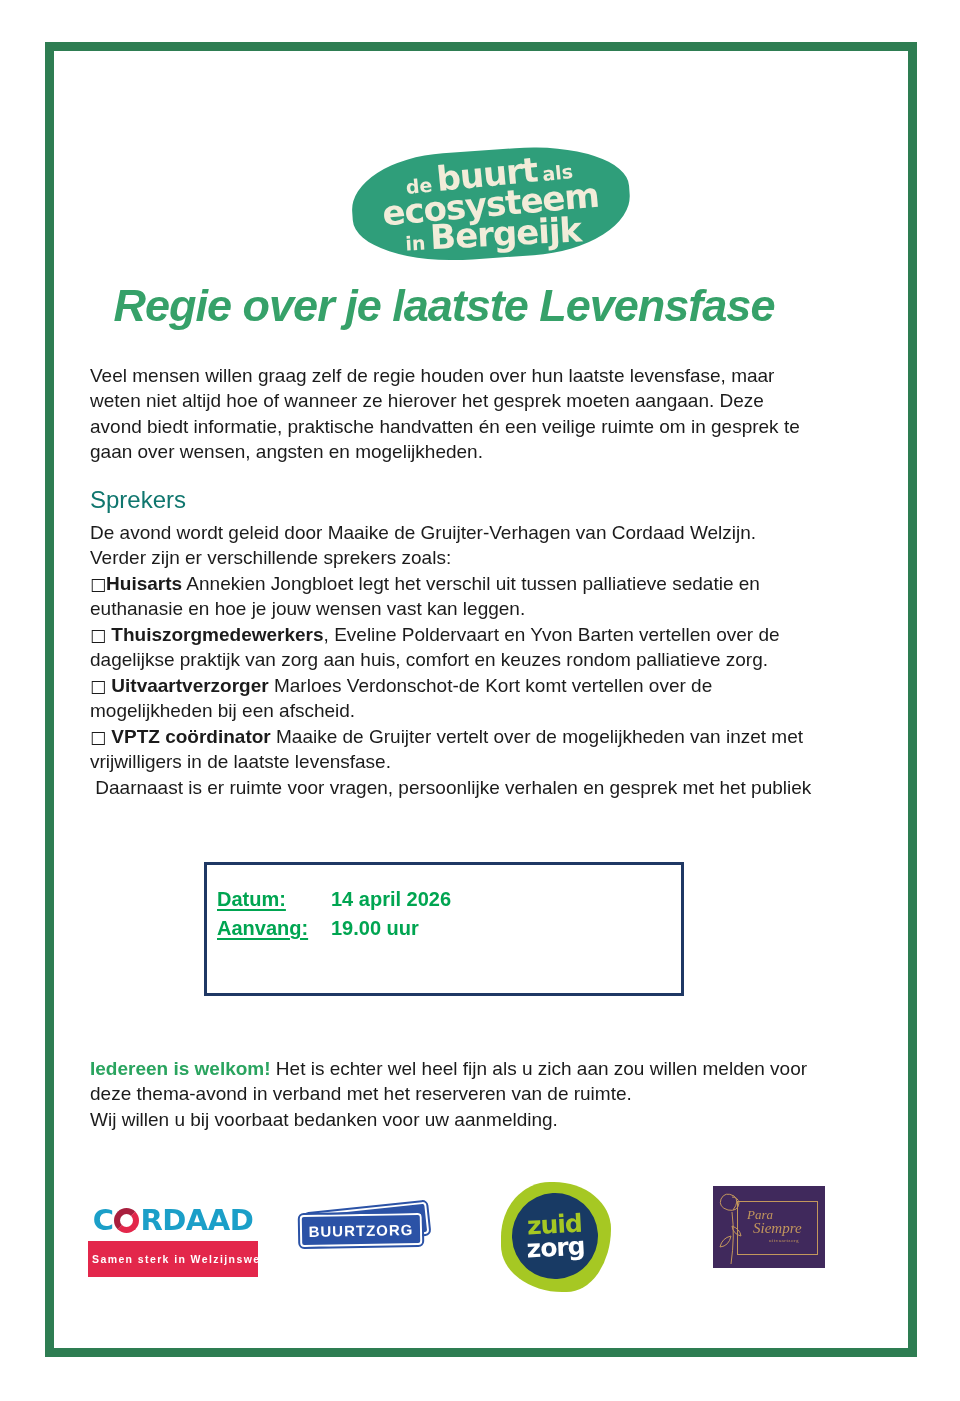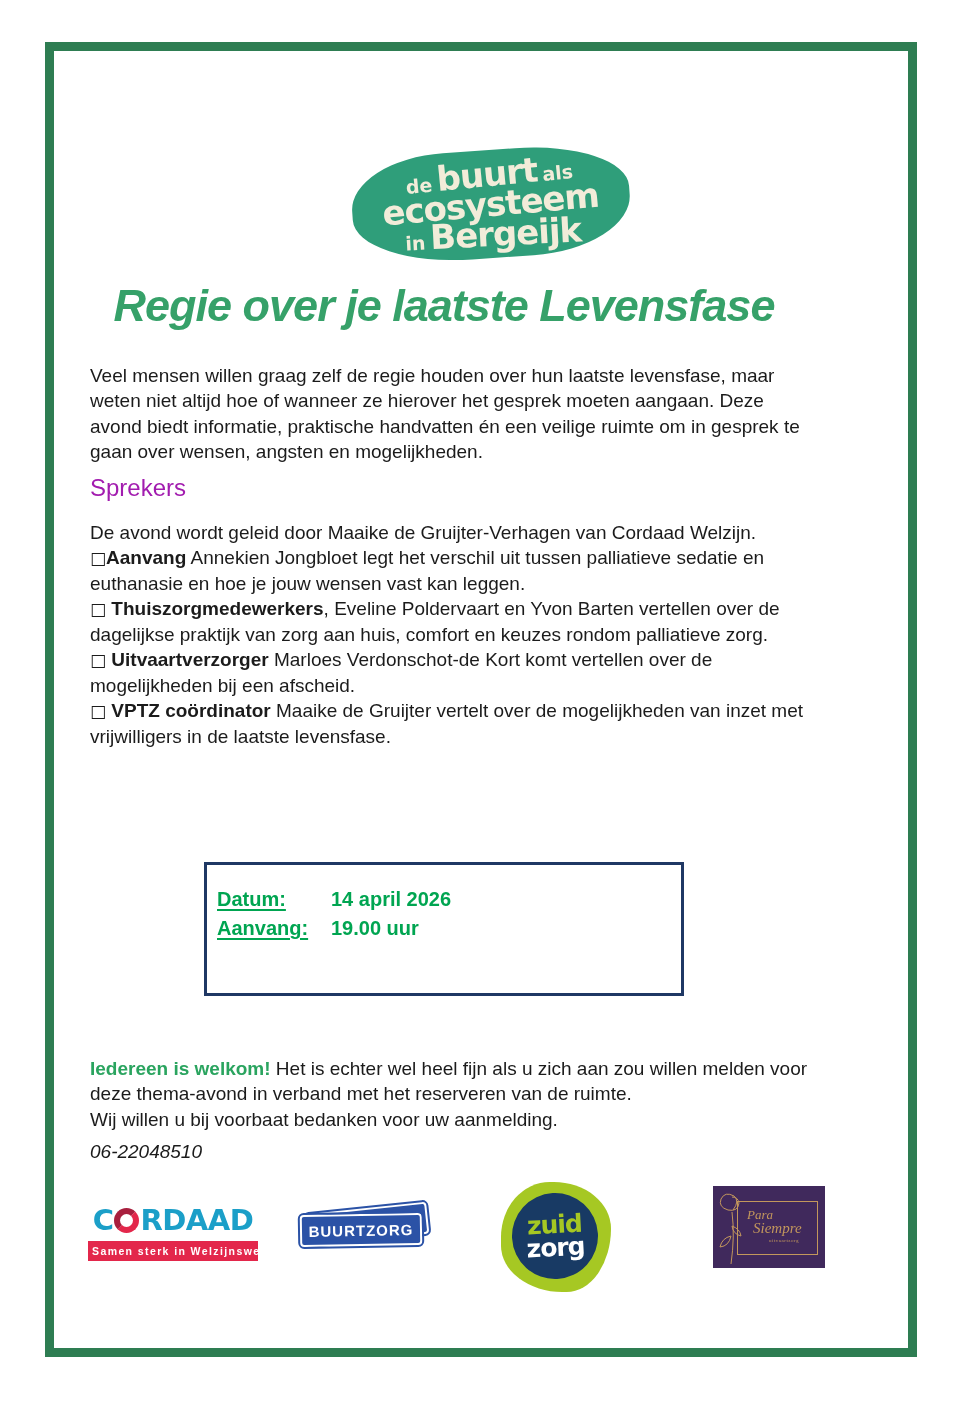--- a/index.html
+++ b/index.html
@@ -30,22 +30,22 @@
   .title{
     position:absolute;left:0;top:280px;width:888px;text-align:center;
     font-size:45px;font-weight:bold;font-style:italic;color:#36a169;
     letter-spacing:-1px;
   }
   .intro{
     position:absolute;left:90px;top:363px;width:724px;
     font-size:19px;line-height:1.33;
   }
   .sprekers-h{
-    position:absolute;left:90px;top:474px;
-    font-size:24px;color:#a21caf;font-weight:normal;
+    position:absolute;left:90px;top:486px;
+    font-size:24px;color:#0f766e;font-weight:normal;
   }
   .speakers{
     position:absolute;left:90px;top:520px;width:738px;
     font-size:19px;line-height:1.34;
   }
   .speakers b{font-weight:bold;}
   .bullet{font-family:"DejaVu Sans",sans-serif;font-size:17px;}
   .closing{white-space:pre-wrap;}
 
   .info-box{
@@ -73,21 +73,21 @@
   .cordaad-word{
     color:#1b9fc8;font-weight:800;font-size:29px;letter-spacing:-0.5px;
     font-family:"DejaVu Sans",sans-serif;display:flex;align-items:center;justify-content:center;
   }
   .cordaad-o{
     display:inline-block;width:13px;height:13px;border:6px solid #e3274b;
     border-top-color:#a81f3e;border-left-color:#a81f3e;border-radius:50%;margin:0 1px;
   }
   .cordaad-ribbon{
     margin-top:4px;background:#e3274b;color:#fff;font-weight:bold;
-    font-size:10.5px;letter-spacing:1.4px;padding:4px 4px;white-space:nowrap;
+    font-size:10.5px;letter-spacing:1.4px;padding:12px 4px;white-space:nowrap;
   }
   .logo-buurtzorg{position:absolute;left:300px;top:1198px;width:126px;height:62px;}
   .bz-sign{
     position:absolute;width:118px;height:28px;background:#2b52a6;
     border:2px solid #ffffff;outline:2px solid #2b52a6;border-radius:4px;
     display:flex;align-items:center;justify-content:center;
     color:#fff;font-weight:bold;font-size:15px;letter-spacing:1px;
   }
   .bz-back{left:6px;top:10px;transform:rotate(-6deg);}
   .bz-front{left:0;top:16px;transform:rotate(-1deg);}
@@ -138,39 +138,40 @@
 </div>
 
 <div class="title">Regie over je laatste Levensfase</div>
 
 <div class="intro">Veel mensen willen graag zelf de regie houden over hun laatste levensfase, maar weten niet altijd hoe of wanneer ze hierover het gesprek moeten aangaan. Deze avond biedt informatie, praktische handvatten én een veilige ruimte om in gesprek te gaan over wensen, angsten en mogelijkheden.</div>
 
 <div class="sprekers-h">Sprekers</div>
 
 <div class="speakers">
   <div>De avond wordt geleid door Maaike de Gruijter-Verhagen van Cordaad Welzijn.</div>
-  <div><span class="bullet">□</span><b>Aanvang</b><span> Annekien Jongbloet legt het verschil uit tussen palliatieve sedatie en euthanasie en hoe je jouw wensen vast kan leggen.</span></div>
+  <div>Verder zijn er verschillende sprekers zoals:</div>
+  <div><span class="bullet">□</span><b>Huisarts</b><span> Annekien Jongbloet legt het verschil uit tussen palliatieve sedatie en euthanasie en hoe je jouw wensen vast kan leggen.</span></div>
   <div><span class="bullet">□</span> <b>Thuiszorgmedewerkers</b><span>, Eveline Poldervaart en Yvon Barten vertellen over de dagelijkse praktijk van zorg aan huis, comfort en keuzes rondom palliatieve zorg.</span></div>
   <div><span class="bullet">□</span> <b>Uitvaartverzorger</b><span> Marloes Verdonschot-de Kort komt vertellen over de mogelijkheden bij een afscheid.</span></div>
   <div><span class="bullet">□</span> <b>VPTZ coördinator</b><span> Maaike de Gruijter vertelt over de mogelijkheden van inzet met vrijwilligers in de laatste levensfase.</span></div>
+  <div class="closing"> Daarnaast is er ruimte voor vragen, persoonlijke verhalen en gesprek met het publiek</div>
 </div>
 
 <div class="info-box">
   <div class="info-row">
     <span class="label">Datum:</span><span class="value">14 april  2026</span>
   </div>
   <div class="info-row">
     <span class="label">Aanvang:</span><span class="value">19.00 uur</span>
   </div>
 </div>
 
 <div class="welcome">
   <div><span class="hl">Iedereen is welkom!</span> <span>Het is echter wel heel fijn als u zich aan zou willen melden voor deze thema-avond in verband met het reserveren van de ruimte.</span></div>
   <div>Wij willen u bij voorbaat bedanken voor uw aanmelding.</div>
-  <div class="phone">06-22048510</div>
 </div>
 
 <div class="logo-cordaad">
   <div class="cordaad-word">
       <span>C</span>
       <span class="cordaad-o"></span>
       <span>RDAAD</span>
     </div>
   <div class="cordaad-ribbon">Samen sterk in Welzijnswerk!</div>
 </div>

